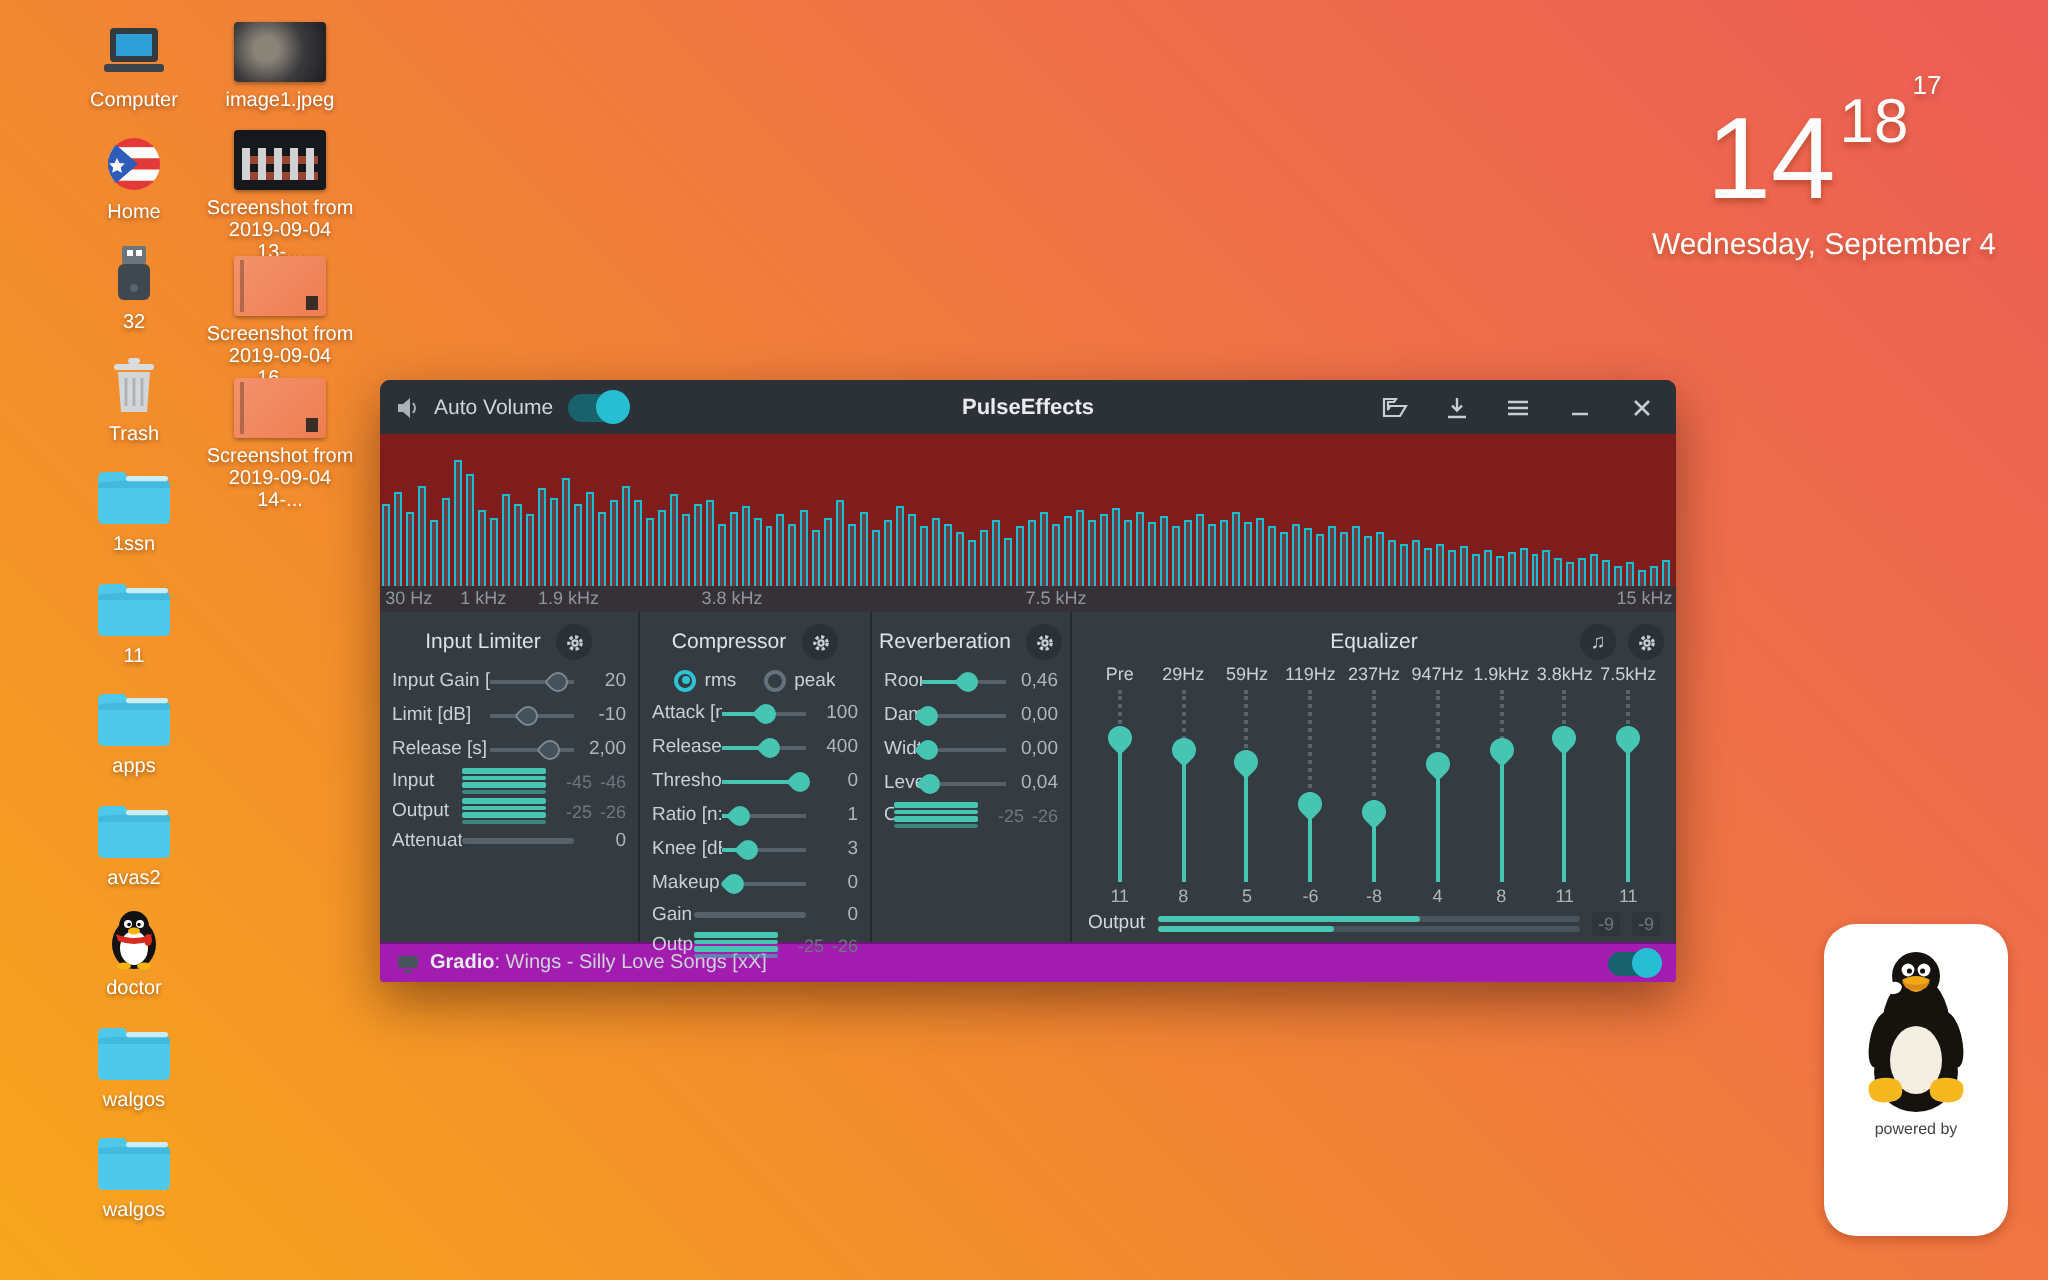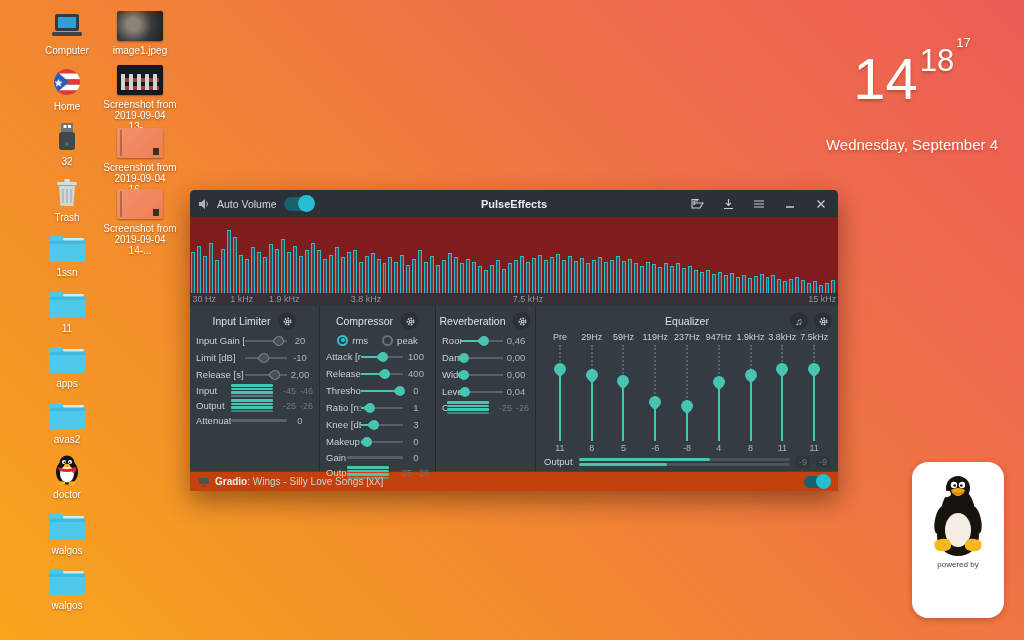--- a/index.html
+++ b/index.html
@@ -31,21 +31,21 @@
   .thumb-orange:after { content:""; position:absolute; right:4px; bottom:3px; width:6px; height:7px; background:#3a2e28; }
   .thumb-orange:before { content:""; position:absolute; left:3px; top:2px; bottom:2px; width:2px; background:rgba(60,40,30,0.35); }
 
   
   .clock { position:absolute; top:36px; right:26px; color:#fdfdfd; text-align:center;
            text-shadow:0 2px 3px rgba(130,45,10,0.45); }
   .clock .time { line-height:1; white-space:nowrap; }
   .clock .h { font-size:58px; font-weight:400; }
   .clock .m { font-size:31px; vertical-align:28px; margin-left:2px; }
   .clock .s { font-size:13px; vertical-align:52px; margin-left:2px; }
-  .clock .date { font-size:15px; margin-top:28px; }
+  .clock .date { font-size:15px; margin-top:5px; }
 
   
   .sticker { position:absolute; right:20px; bottom:22px; width:92px; height:156px;
              border-radius:16px; background:#fff; overflow:hidden;
              box-shadow:0 2px 6px rgba(120,30,10,0.35); }
   .sticker .tux { height:96px; display:flex; align-items:flex-end; justify-content:center; }
   .sticker .pow { font-size:8px; color:#444; text-align:center; margin-top:2px; }
   .sticker .os { position:absolute; left:0; right:0; bottom:0; height:42px; background:#0a0a0a;
                  color:#fff; font-size:17px; display:flex; align-items:center; justify-content:center; }
 
@@ -82,21 +82,21 @@
   .sec-reverb { width:100px; }
   .sec-eq { flex:1; display:flex; flex-direction:column; }
 
   .row { display:flex; align-items:center; height:17px; }
   .row .rl { flex:1; font-size:9.5px; color:#c9d0d7; white-space:nowrap; overflow:hidden; }
   .hslider { width:42px; height:10px; position:relative; flex:0 0 auto; cursor:pointer; }
   .hslider .trk { position:absolute; left:0; right:0; top:4px; height:2px; background:#57616a; }
   .hslider .fil { position:absolute; left:0; top:4px; height:2px; background:#45c5b2; }
   .hslider .kn { position:absolute; top:0; width:10px; height:10px; border-radius:50% 50% 50% 2px; transform:rotate(45deg); background:#45c5b2; margin-left:-5px; }
   .hslider.dim .kn { background:#46525b; border:1px solid #7d8a93; }
-  .row .rv { width:26px; text-align:center; font-size:9.5px; color:#aeb6bd; flex:0 0 auto; }
+  .row .rv { width:26px; text-align:right; font-size:9.5px; color:#aeb6bd; flex:0 0 auto; }
   .row.meter { height:15px; }
   .m4 { width:42px; flex:0 0 auto; display:flex; flex-direction:column; gap:1px; }
   .m4 i { display:block; height:2.5px; background:#45c5b2; border-radius:1px; }
   .m4 i:nth-child(4){ opacity:.55; }
   .mv { width:40px; flex:0 0 auto; text-align:right; font-size:9px; color:#6d7881; }
   .mv b { font-weight:normal; margin-left:4px; }
   .thinbar { width:56px; height:3px; background:#57616a; border-radius:2px; flex:0 0 auto; }
   .radio-row { display:flex; align-items:center; justify-content:center; gap:14px; height:16px; }
   .radio { display:flex; align-items:center; gap:4px; cursor:pointer; font-size:9.5px; color:#c9d0d7; }
   .rdot { width:11px; height:11px; border-radius:50%; border:2px solid #66727b; position:relative; }
@@ -118,21 +118,21 @@
   .eq-out { display:flex; align-items:center; height:17px; gap:6px; padding:0 2px 2px 2px; }
   .eq-out .rl { flex:0 0 auto; font-size:9.5px; }
   .eq-meter { flex:1; height:8px; position:relative; }
   .eq-meter .t1,.eq-meter .t2 { position:absolute; left:0; right:0; height:3px; background:#49535c; border-radius:2px; }
   .eq-meter .t1 { top:0; } .eq-meter .t2 { bottom:0; }
   .eq-meter .b1,.eq-meter .b2 { position:absolute; left:0; height:3px; background:#45c5b2; border-radius:2px; }
   .eq-meter .b1 { top:0; } .eq-meter .b2 { bottom:0; }
   .eq-out .ov { font-size:9px; color:#6d7881; background:#2e353b; padding:1px 3px; border-radius:2px; }
 
   
-  .appbar { height:20px; background:#c2410c; display:flex; align-items:center; padding:0 8px; gap:5px; border-top:1px solid rgba(0,0,0,0.3); }
+  .appbar { height:20px; background:#a21caf; display:flex; align-items:center; padding:0 8px; gap:5px; border-top:1px solid rgba(0,0,0,0.3); }
   .appbar .txt { font-size:10px; color:#ccd3d9; }
   .appbar .txt b { color:#e8ecef; }
   .appbar .toggle { margin-left:auto; }
 
   svg { display:block; }
 </style>
 </head>
 <body>
 
 <div id="deskcol1">

